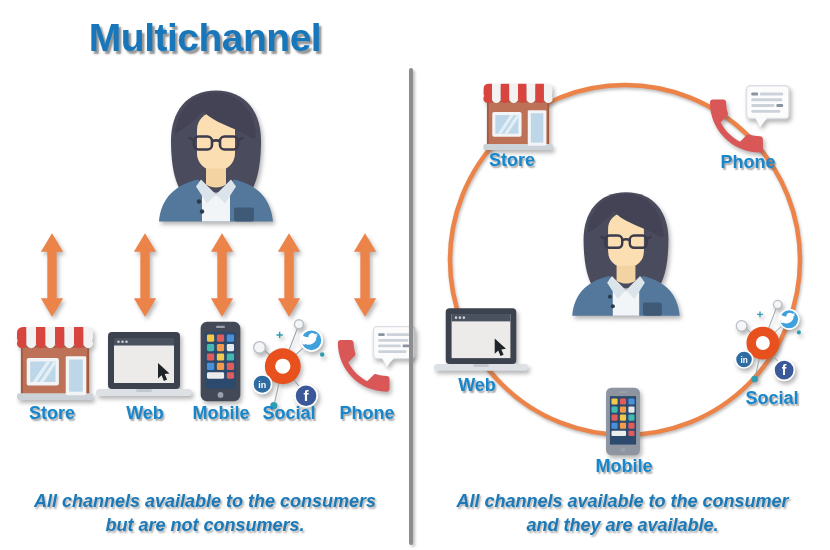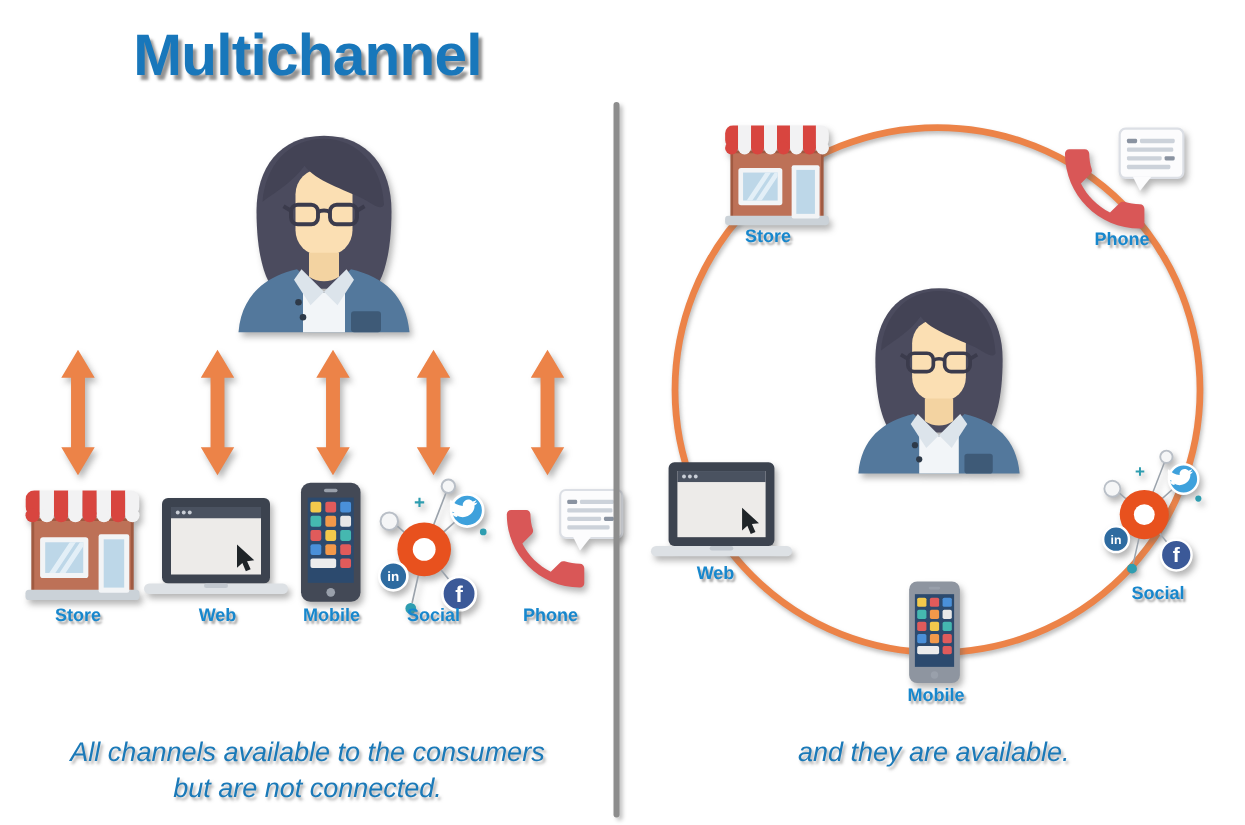--- a/index.html
+++ b/index.html
@@ -11,26 +11,26 @@
   #panel-left{left:0;width:410px;}
   #panel-right{left:415px;width:415px;}
   .abs{position:absolute;}
   .title{
     left:0;width:100%;text-align:center;top:16px;
     font-size:39px;font-weight:bold;letter-spacing:-0.5px;
     color:var(--title_blue,#1877BB);
     text-shadow:2.5px 3px 2px rgba(110,110,110,0.75);
   }
   .chan-label{
-    width:84px;text-align:center;font-size:12px;font-weight:bold;
+    width:84px;text-align:center;font-size:18px;font-weight:bold;
     color:var(--label_blue,#1787CD);
     text-shadow:1.5px 2px 1.5px rgba(110,110,110,0.6);
   }
   .caption{
-    text-align:center;font-size:18px;font-weight:normal;font-style:italic;
+    text-align:center;font-size:18px;font-weight:bold;font-style:italic;
     line-height:24px;color:var(--caption_blue,#1A79B8);
     text-shadow:1.5px 2px 2px rgba(110,110,110,0.55);
   }
   .icon{display:block;filter:drop-shadow(2px 3px 2px rgba(90,90,90,0.45));}
   .ring{display:block;filter:drop-shadow(1.5px 2px 1.5px rgba(90,90,90,0.4));}
   #divider{
     position:absolute;left:409px;top:68px;width:4px;height:477px;
     background:var(--divider_gray,#8D8D8D);border-radius:2px;
     box-shadow:2px 2px 3px rgba(0,0,0,0.25);
   }
@@ -226,21 +226,21 @@
       </svg>
 
     <div class="abs chan-label" style="left:10px;top:403px">Store</div>
     <div class="abs chan-label" style="left:103px;top:403px">Web</div>
     <div class="abs chan-label" style="left:179px;top:403px">Mobile</div>
     <div class="abs chan-label" style="left:247px;top:403px">Social</div>
     <div class="abs chan-label" style="left:325px;top:403px">Phone</div>
 
     <div class="abs caption" style="left:8px;top:489px;width:394px">
       <div>All channels available to the consumers</div>
-      <div>but are not connected.</div>
+      <div>but are not consumers.</div>
     </div>
   </div>
 
   <div id="divider"></div>
 
   <div class="panel" id="panel-right">
 
     <svg class="abs ring" style="left:0;top:70px" width="415" height="400" viewBox="0 0 415 400">
       <ellipse cx="210" cy="190" rx="175" ry="175" fill="none" stroke="var(--orange,#EC8348)" stroke-width="4.5" stroke-linecap="round"></ellipse>
     </svg>
@@ -265,17 +265,18 @@
         <use href="#def-mobile"></use>
       </svg>
 
     <div class="abs chan-label" style="left:55px;top:150px">Store</div>
     <div class="abs chan-label" style="left:291px;top:152px">Phone</div>
     <div class="abs chan-label" style="left:20px;top:375px">Web</div>
     <div class="abs chan-label" style="left:315px;top:388px">Social</div>
     <div class="abs chan-label" style="left:167px;top:456px">Mobile</div>
 
     <div class="abs caption" style="left:10px;top:489px;width:395px">
+      <div>All channels available to the consumer</div>
       <div>and they are available.</div>
     </div>
   </div>
 
 </div>
 
 </body></html>

